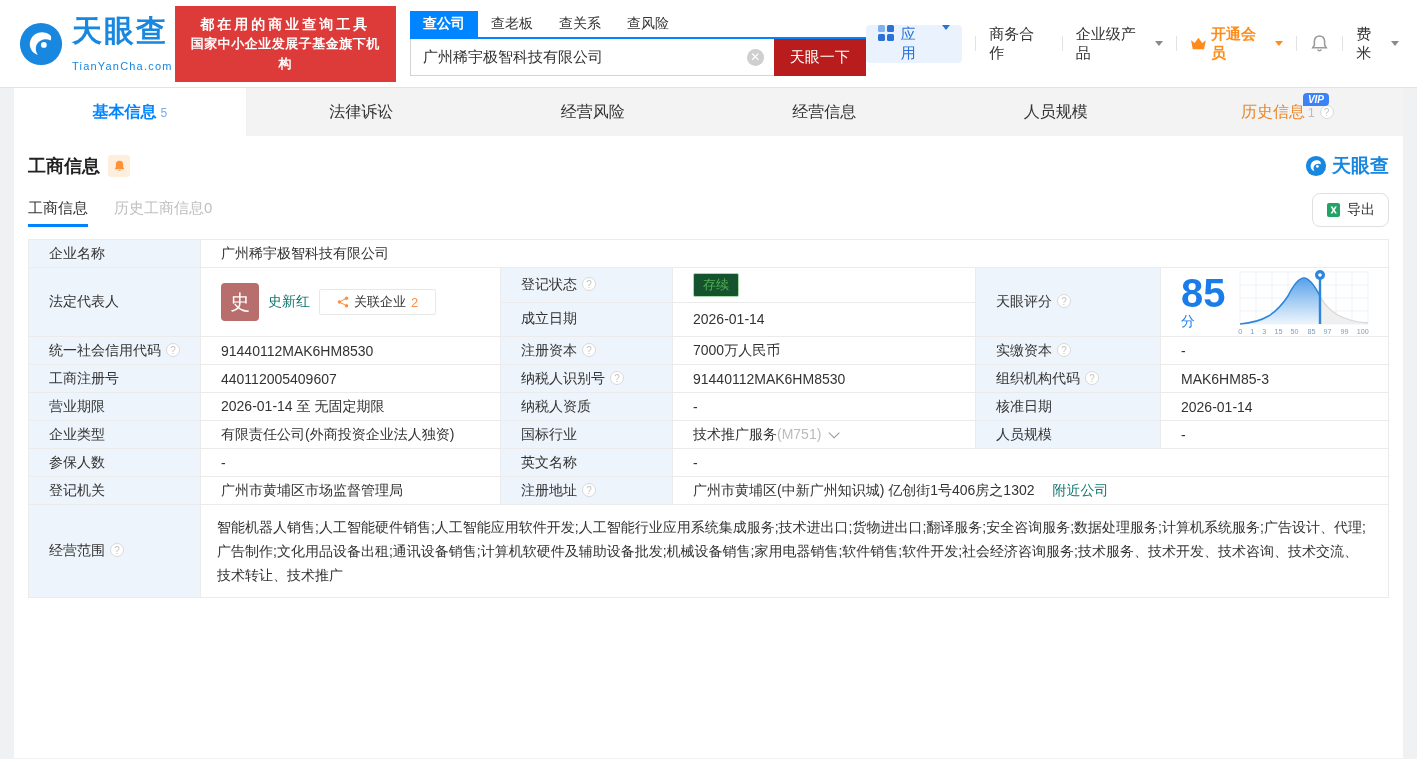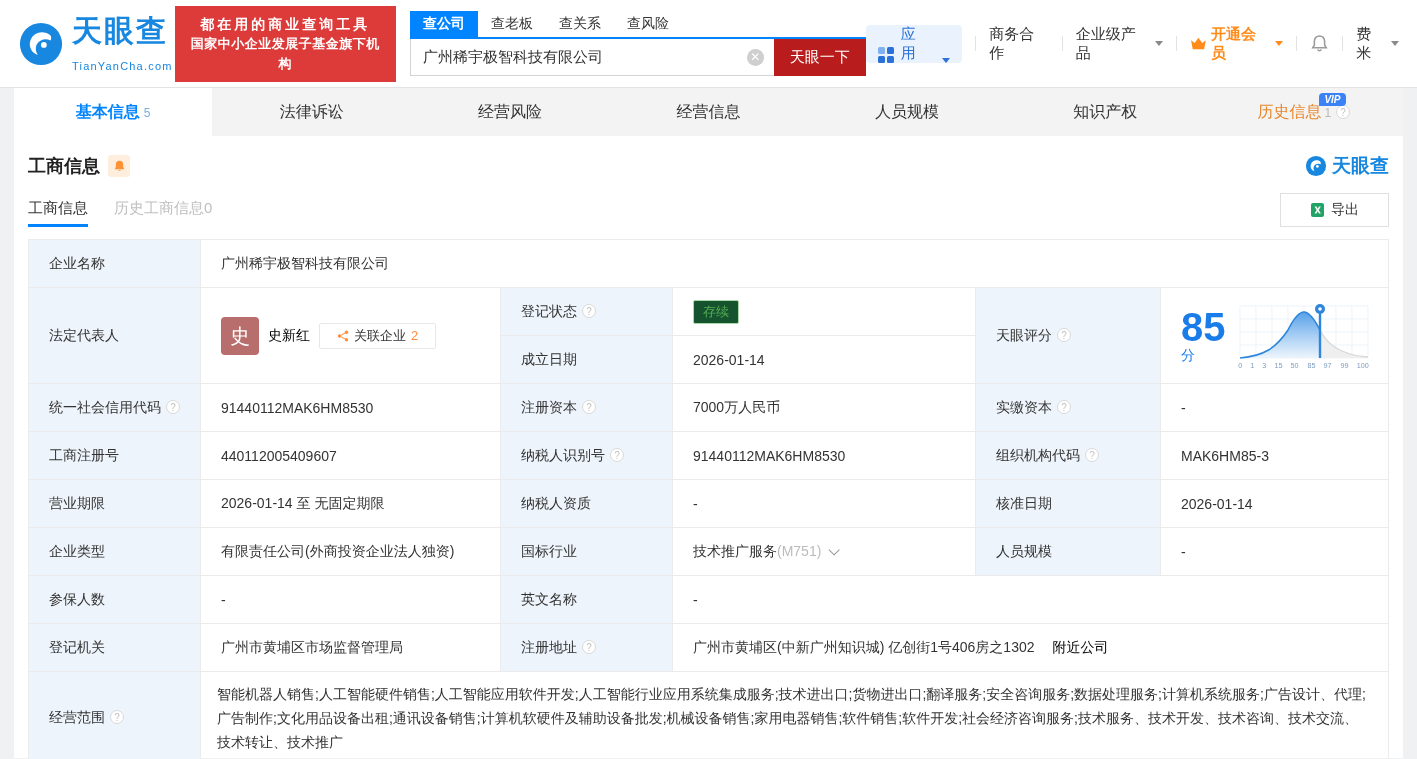--- a/index.html
+++ b/index.html
@@ -29,21 +29,21 @@
     border-right:none; padding:0 34px 0 12px; font-size:15px; color:#333; outline:none;
     font-family:inherit; }
   .s-clear { position:absolute; right:10px; top:10px; width:17px; height:17px;
     border-radius:50%; background:#cfcfcf; color:#fff; font-size:12px; line-height:17px;
     text-align:center; cursor:pointer; }
   .s-btn { width:92px; background:#b91c1c; color:#fff; border:none; font-size:15px;
     cursor:pointer; font-family:inherit; }
   .hnav { margin-left:auto; display:flex; align-items:center; }
   .hnav .sep { width:1px; height:15px; background:#e2e2e2; margin:0 13px; }
   .apps-btn { background:#eaf2fd; border-radius:4px; height:38px; padding:0 12px;
-    display:flex; align-items:flex-end; gap:7px; color:#2a72d8; font-size:15px; cursor:pointer;}
+    display:flex; align-items:flex-start; gap:7px; color:#2a72d8; font-size:15px; cursor:pointer;}
   .grid-ic { display:grid; grid-template-columns:7px 7px; grid-gap:2px; }
   .grid-ic i { width:7px; height:7px; background:#2a72d8; border-radius:1.5px; display:block;}
   .grid-ic i:first-child { background:#7fb0ef; }
   .caret { width:0; height:0; border-left:4px solid transparent; border-right:4px solid transparent;
     border-top:5px solid #8a8a8a; display:inline-block; margin-left:5px; }
   .caret.blue { border-top-color:#2a72d8; }
   .caret.orange { border-top-color:#ff8c1a; }
   .hitem { font-size:15px; color:#333; display:flex; align-items:center; cursor:pointer; }
   .hitem.vip { color:#ff8c1a; font-weight:bold; }
   .bell-btn { cursor:pointer; display:flex; }
@@ -70,33 +70,33 @@
     display:flex; align-items:center; justify-content:center; cursor:pointer; }
   .watermark { margin-left:auto; display:flex; align-items:center; gap:5px; }
   .watermark span { color:#1787e0; font-size:19px; font-weight:bold; }
   
   .subtabs { display:flex; align-items:center; padding:6px 14px 0 14px; height:44px; }
   .subtab { font-size:15px; margin-right:26px; color:#bfbfbf; cursor:pointer; position:relative;
     height:100%; line-height:34px; }
   .subtab.active { color:#333; }
   .subtab.active::after { content:""; position:absolute; left:0; right:0; bottom:2px;
     height:3px; background:#0084ff; }
-  .export-btn { margin-left:auto; border:1px solid #e0e0e0; background:#fff; border-radius:0;
-    padding:7px 29px; font-size:14px; color:#333; display:flex; align-items:center; gap:6px;
+  .export-btn { margin-left:auto; border:1px solid #e0e0e0; background:#fff; border-radius:8px;
+    padding:7px 13px; font-size:14px; color:#333; display:flex; align-items:center; gap:6px;
     cursor:pointer; font-family:inherit; }
   
   table.info { border-collapse:collapse; table-layout:fixed; width:1361px; margin:10px 14px 0 14px; }
   .info td { border:1px solid #ebebeb; font-size:14px; color:#333; padding:0 14px 0 20px;
-    height:48px; vertical-align:middle; }
+    height:28px; vertical-align:middle; }
   .info td.lbl { background:#eef4fb; }
   .dash { color:#333; }
   .rep-cell { display:flex; align-items:center; gap:9px; }
   .avatar { width:38px; height:38px; border-radius:4px; background:#b96e6e; color:#fff;
     font-size:20px; line-height:38px; text-align:center; flex:none; }
-  a.lnk { color:#000000; text-decoration:none; cursor:pointer; }
+  a.lnk { color:#0f766e; text-decoration:none; cursor:pointer; }
   .rel-badge { display:inline-flex; align-items:center; gap:5px; border:1px solid #e8e8e8;
     border-radius:2px; padding:3px 17px; font-size:13px; color:#333; cursor:pointer; background:#fff;}
   .rel-badge b { color:#ff8b3d; font-weight:normal; }
   .status-badge { display:inline-block; color:#54ab54; border:1px solid #a9d8a9; background:#14532d;
     font-size:13px; padding:2px 9px; border-radius:2px; }
   .ind-code { color:#bbb; }
   .chev { display:inline-block; width:8px; height:8px; border-right:1.5px solid #999;
     border-bottom:1.5px solid #999; transform:rotate(45deg) translateY(-3px); margin-left:7px; cursor:pointer;}
   .score-cell { display:flex; align-items:center; gap:12px; padding-right:6px; }
   .score-num { font-size:40px; font-weight:bold; color:#1a7ce8; line-height:1; }
@@ -190,21 +190,20 @@
 <div class="card">
 
   <div class="ptabs">
     <div class="ptab active">
       <span>基本信息</span><span class="cnt">5</span>
     </div>
     <div class="ptab"><span>法律诉讼</span></div>
     <div class="ptab"><span>经营风险</span></div>
     <div class="ptab"><span>经营信息</span></div>
     <div class="ptab"><span>人员规模</span></div>
-    <div class="ptab"><span>知识产权</span></div>
     <div class="ptab hist">
       <span>历史信息</span><span class="vip-badge">VIP</span><span class="cnt-gray">1</span><span class="q"></span>
     </div>
   </div>
 
   <div class="sec-head">
     <span class="sec-title">工商信息</span>
     <span class="bell-chip">
       <svg width="13" height="13" viewBox="0 0 16 16" fill="#ff9234">
         <path d="M8 1a4.5 4.5 0 0 0-4.5 4.5V9L2 11.5h12L12.5 9V5.5A4.5 4.5 0 0 0 8 1z"></path>

